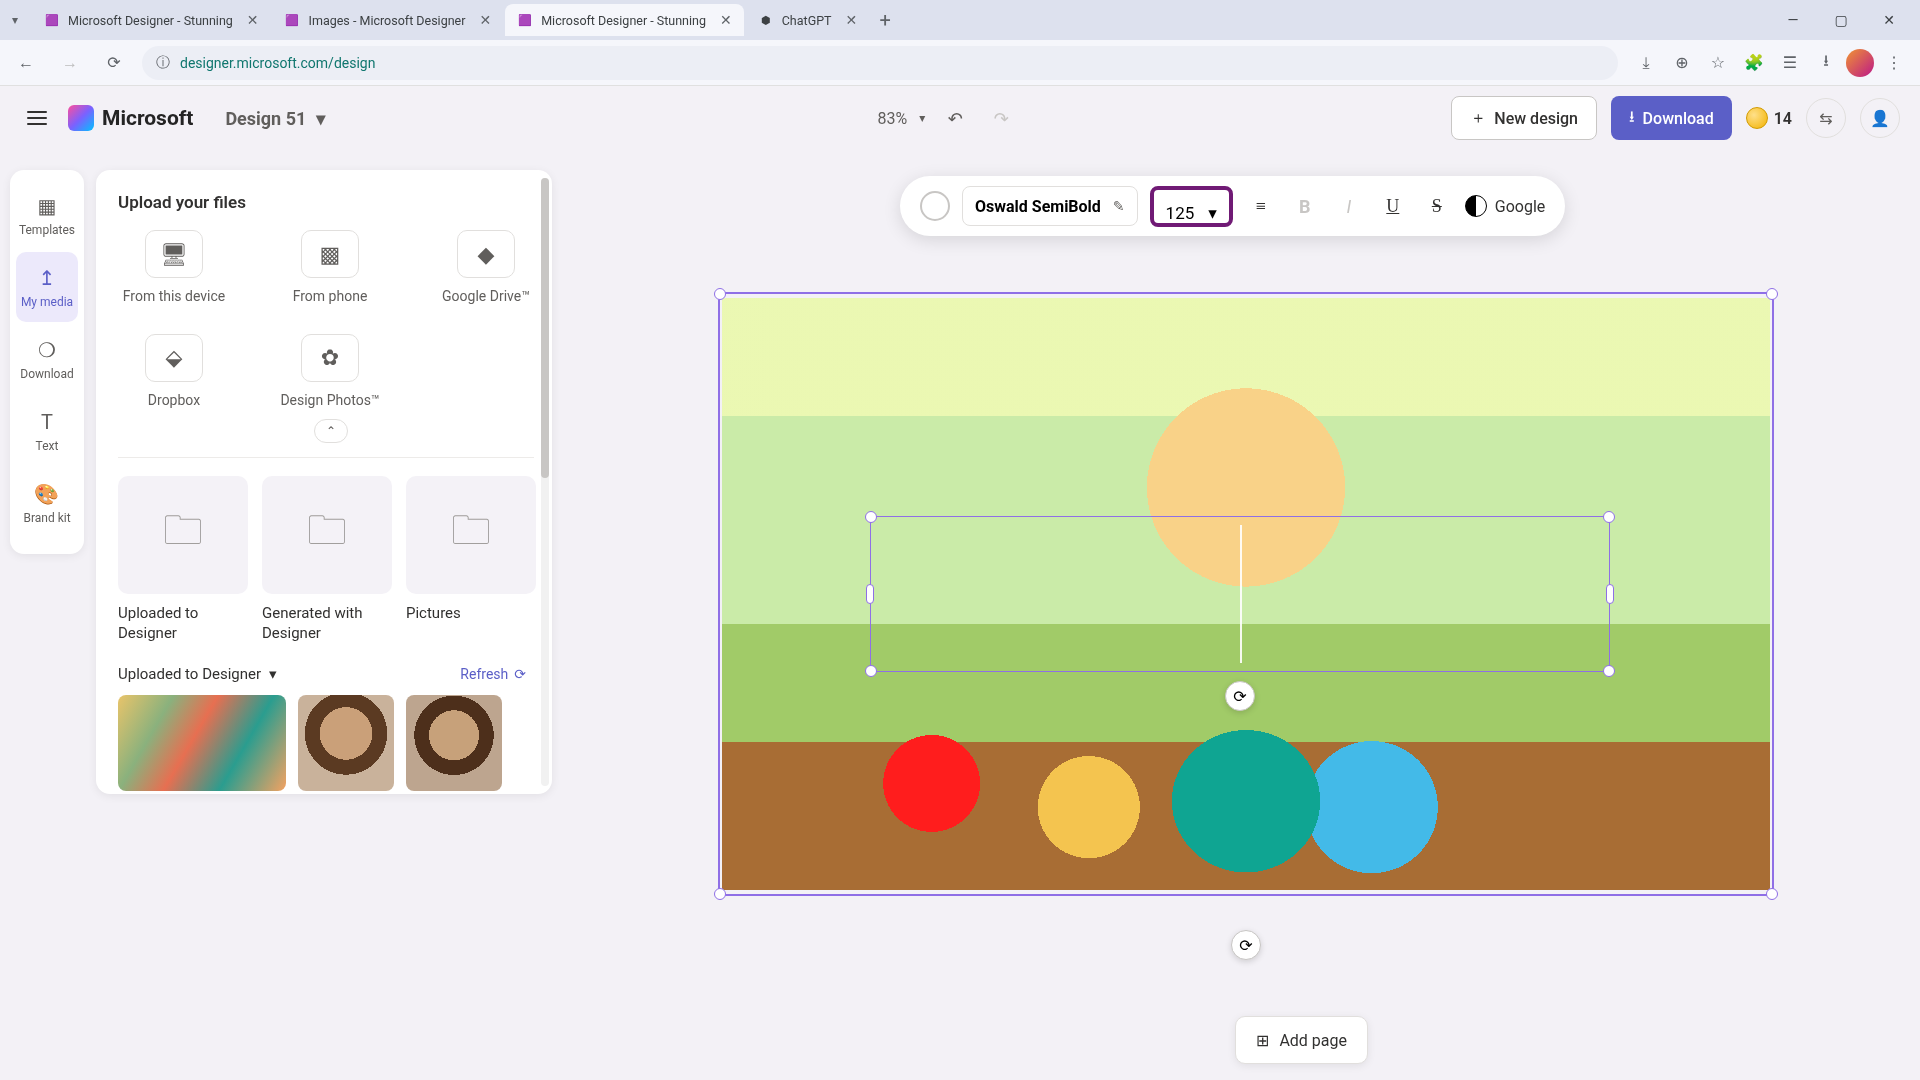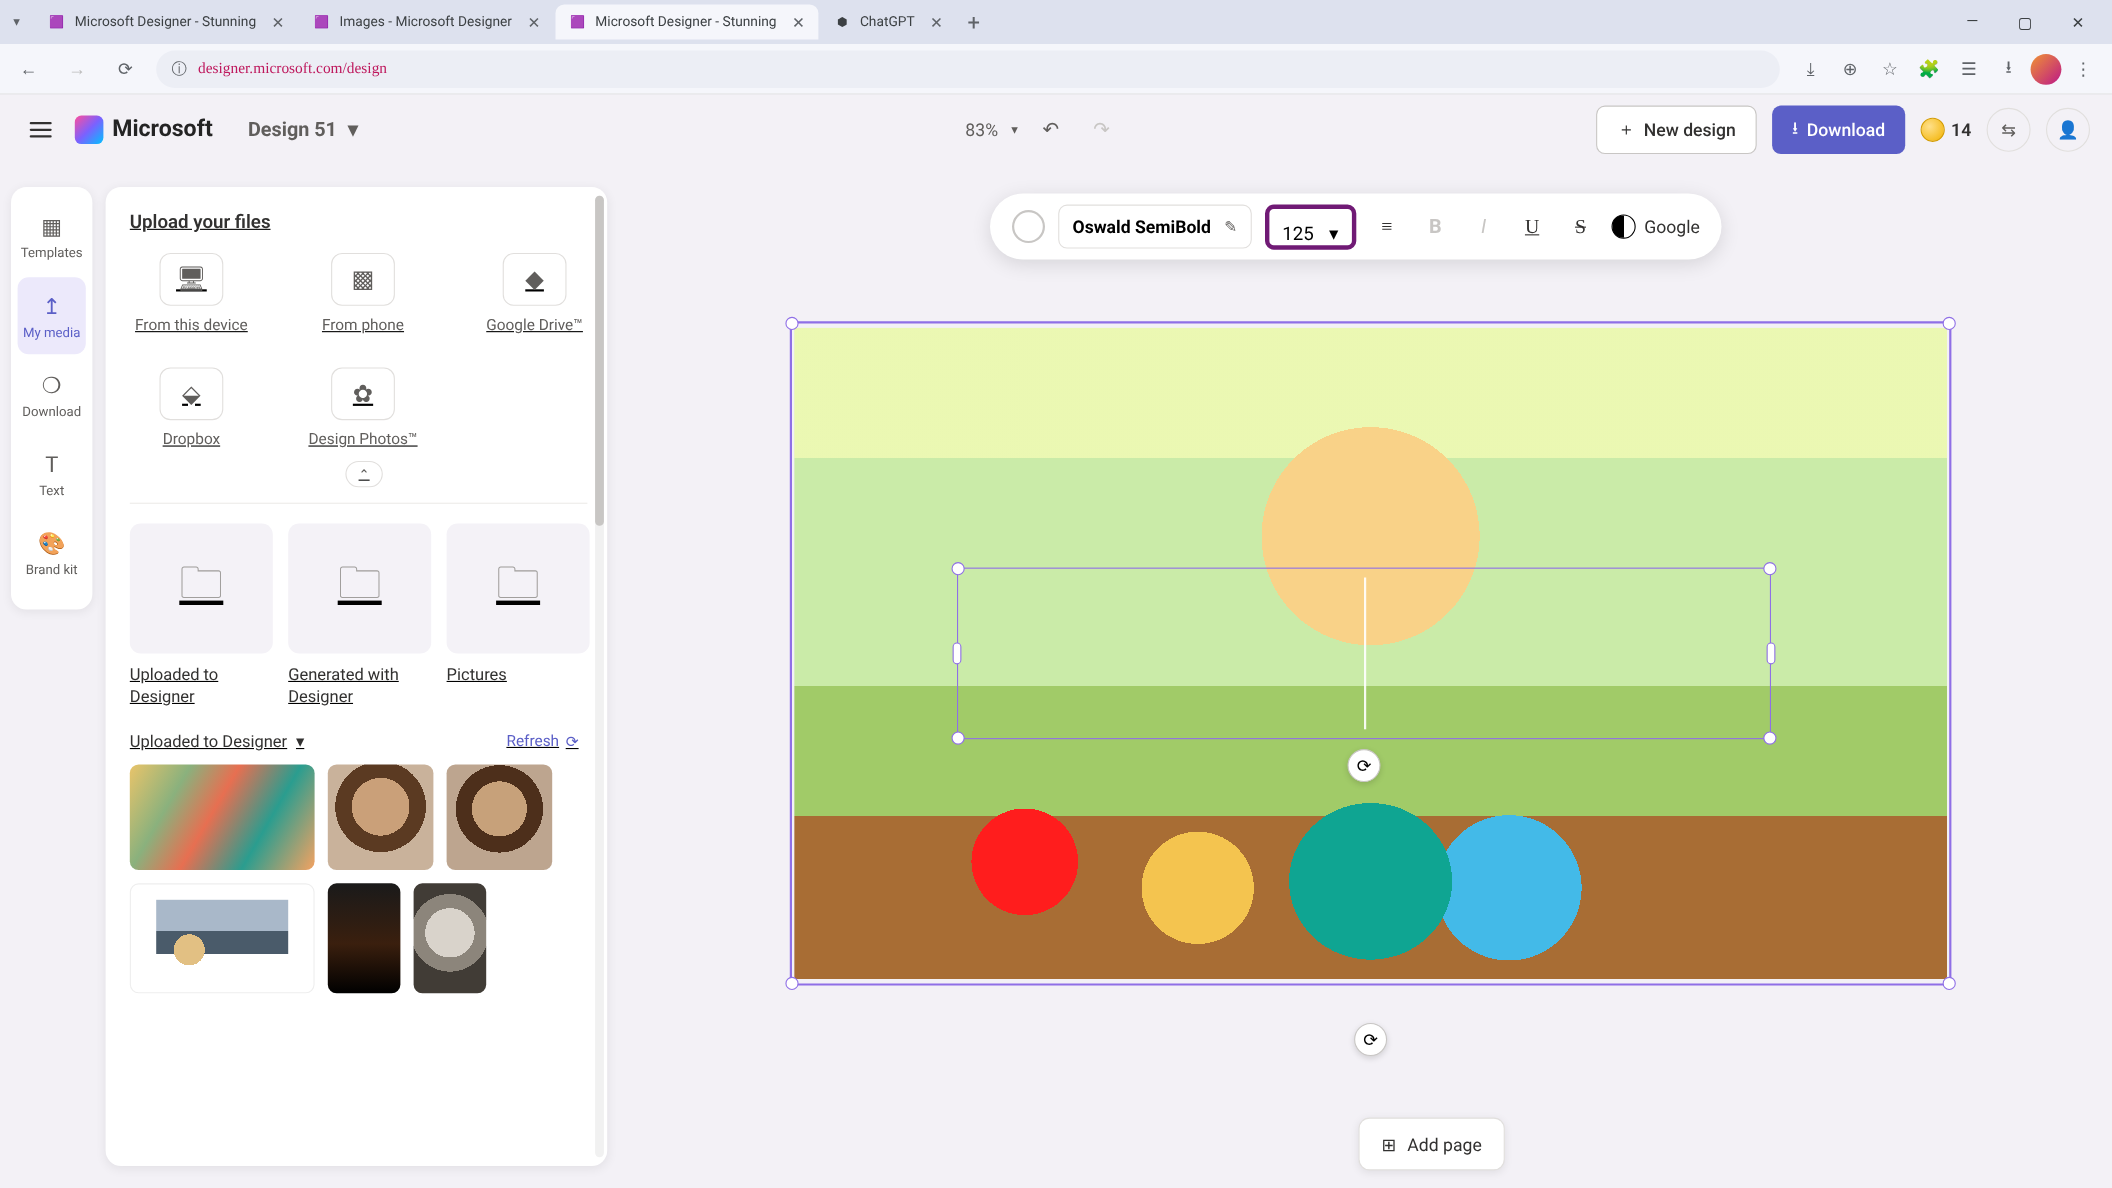--- a/index.html
+++ b/index.html
@@ -14,21 +14,21 @@
 .btab .favicon { width: 16px; height: 16px; border-radius: 3px; display: inline-flex; align-items: center; justify-content: center; font-size: 11px; }
 .btab .closex { color: #5f6368; font-size: 14px; margin-left: 6px; }
 .newtab { width: 28px; height: 28px; display: inline-flex; align-items: center; justify-content: center; color: #5f6368; font-size: 20px; cursor: pointer; }
 .win-controls { margin-left: auto; display: flex; gap: 2px; }
 .win-btn { width: 46px; height: 32px; display: inline-flex; align-items: center; justify-content: center; color: #3c4043; font-size: 14px; cursor: pointer; }
 
 .browser-bar { height: 46px; background: #f5f6fb; display: flex; align-items: center; padding: 0 10px; gap: 12px; border-bottom: 1px solid #e0e0e0; }
 .nav-icn { width: 32px; height: 32px; display: inline-flex; align-items: center; justify-content: center; color: #5f6368; border-radius: 50%; cursor: pointer; }
 .nav-icn.disabled { color: #bdbdbd; }
 .url-area { flex: 1; height: 34px; background: #eceef5; border-radius: 20px; display: flex; align-items: center; padding: 0 14px; gap: 10px; color: #5f6368; font-size: 14px; }
-.url-text { color: #be185d; font-family: Liberation Serif, serif; }
+.url-text { color: #0f766e; }
 .bar-right { display: flex; gap: 4px; align-items: center; }
 .avatar { width: 28px; height: 28px; border-radius: 50%; background: linear-gradient(135deg,#f09433,#bc1888); }
 
 
 .app { position: relative; height: 994px; background: #f3f1f6; }
 .app-header { height: 64px; display: flex; align-items: center; padding: 0 20px; gap: 14px; }
 .hamburger { width: 34px; height: 34px; display: inline-flex; flex-direction: column; justify-content: center; gap: 4px; align-items: center; cursor: pointer; }
 .hamburger span { width: 20px; height: 2px; background: #323130; border-radius: 1px; }
 .brand { display: flex; align-items: center; gap: 8px; font-weight: 700; font-size: 21px; color: #242424; }
 .brand-logo { width: 26px; height: 26px; border-radius: 6px; background: linear-gradient(135deg,#ff4e9b,#7b61ff,#00c2ff); }
@@ -45,21 +45,21 @@
 .coin-ico { width: 22px; height: 22px; border-radius: 50%; background: radial-gradient(circle at 35% 35%, #ffe08a, #f2b200); border: 1px solid #d29b00; }
 .circ-icn { width: 40px; height: 40px; border: 1px solid #e1dfdd; border-radius: 50%; display: inline-flex; align-items: center; justify-content: center; color: #605e5c; cursor: pointer; }
 
 
 .rail { position: absolute; left: 10px; top: 84px; width: 74px; background: #fff; border-radius: 14px; box-shadow: 0 2px 10px rgba(0,0,0,.07); padding: 10px 0 16px; display: flex; flex-direction: column; align-items: center; gap: 2px; }
 .rail-item { width: 62px; height: 70px; border-radius: 10px; display: flex; flex-direction: column; align-items: center; justify-content: center; gap: 5px; font-size: 12px; color: #605e5c; cursor: pointer; }
 .rail-item.active { background: #ece9fb; color: #5b5fc7; }
 .rail-ico { font-size: 20px; }
 
 
-.panel { position: absolute; left: 96px; top: 84px; width: 456px; height: 890px; background: #fff; border-radius: 14px; box-shadow: 0 2px 10px rgba(0,0,0,.07); padding: 22px 8px 22px 22px; overflow: hidden; text-decoration: underline; }
+.panel { position: absolute; left: 96px; top: 84px; width: 456px; height: 624px; background: #fff; border-radius: 14px; box-shadow: 0 2px 10px rgba(0,0,0,.07); padding: 22px 8px 22px 22px; overflow: hidden; }
 .panel-scroll { position: absolute; right: 3px; top: 8px; bottom: 8px; width: 8px; background: #f1f1f1; border-radius: 4px; }
 .panel-thumb { position: absolute; left: 0; top: 0; width: 8px; height: 300px; background: #c8c6c4; border-radius: 4px; }
 .sec-title { font-size: 17px; font-weight: 600; color: #323130; margin-bottom: 18px; }
 .upload-grid { display: flex; flex-wrap: wrap; gap: 28px 44px; margin-bottom: 10px; }
 .up-item { width: 112px; display: flex; flex-direction: column; align-items: center; gap: 10px; cursor: pointer; }
 .up-tile { width: 58px; height: 48px; border: 1px solid #e1dfdd; border-radius: 10px; display: inline-flex; align-items: center; justify-content: center; color: #605e5c; font-size: 22px; }
 .up-label { font-size: 14px; color: #605e5c; text-align: center; line-height: 1.25; }
 .collapse { width: 34px; height: 24px; border: 1px solid #e1dfdd; border-radius: 14px; display: flex; align-items: center; justify-content: center; margin: 8px auto 14px; color: #605e5c; font-size: 12px; cursor: pointer; }
 .divider { height: 1px; background: #edebe9; margin: 0 10px 18px 0; }
 .row-head { display: flex; align-items: center; justify-content: space-between; margin-bottom: 14px; padding-right: 18px; }

